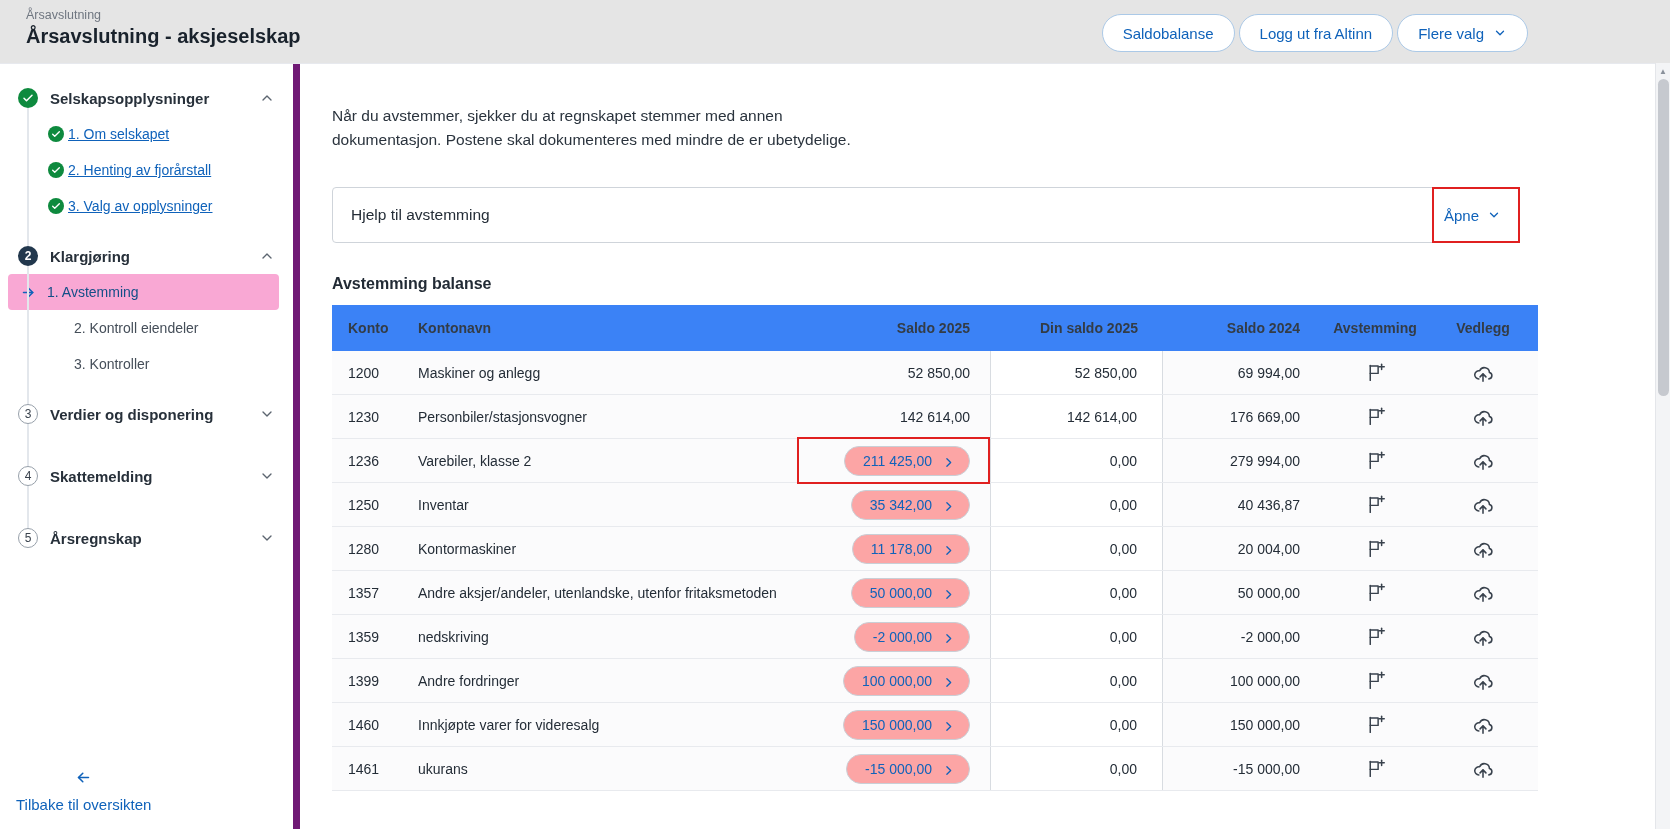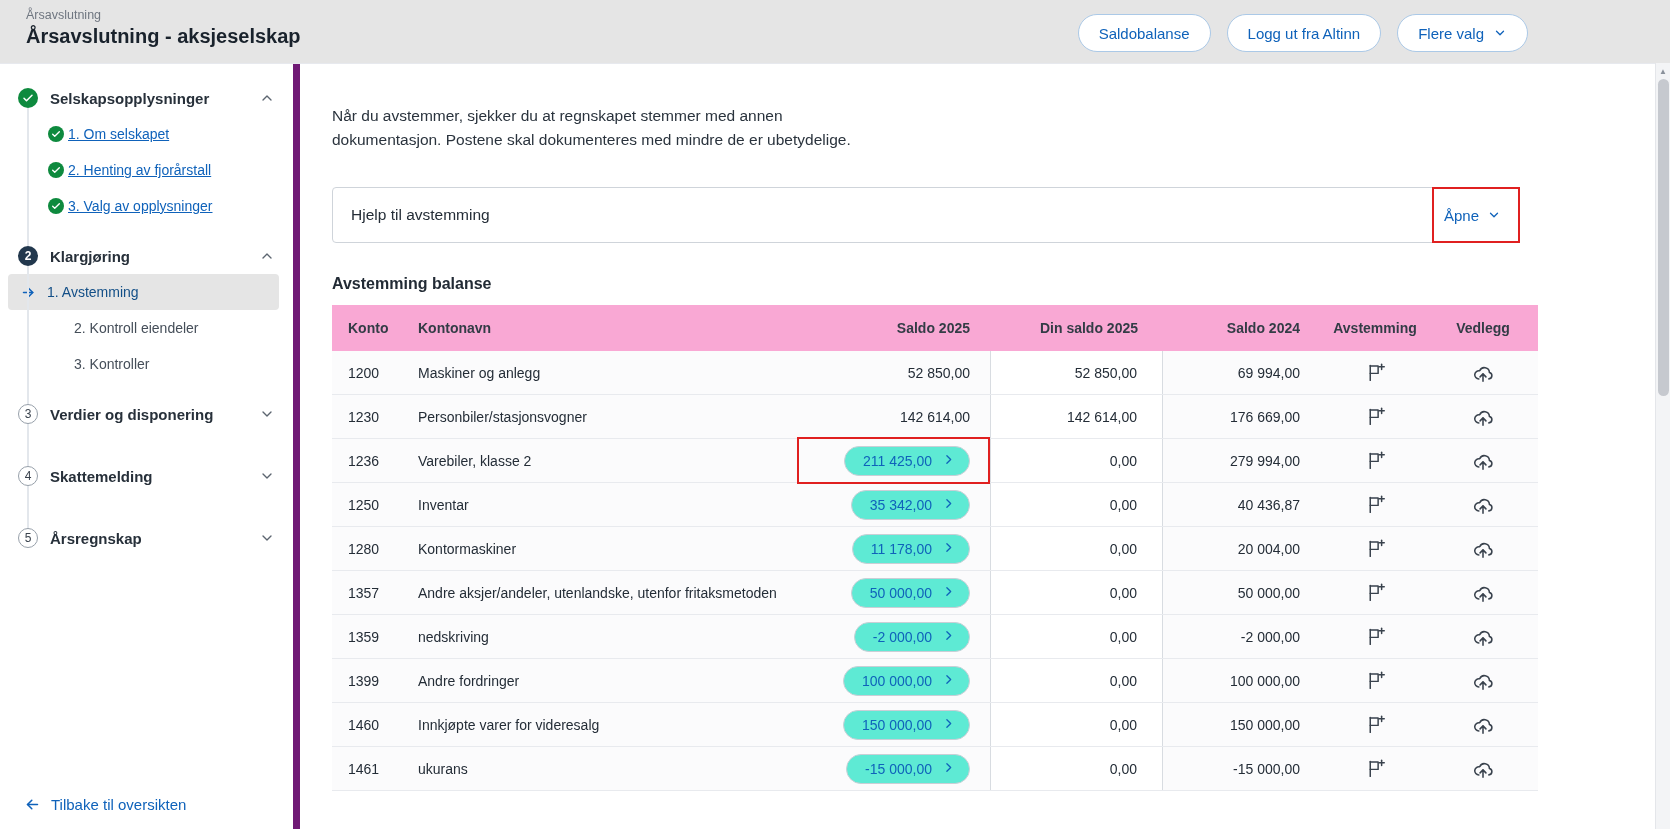--- a/index.html
+++ b/index.html
@@ -5,21 +5,21 @@
   * { margin:0; padding:0; box-sizing:border-box; }
   html,body { width:1670px; height:829px; overflow:hidden; background:#fff;
     font-family:"Liberation Sans", sans-serif; color:#1f2937; }
 
   
   .topbar { height:64px; display:flex; justify-content:space-between; align-items:flex-start;
     padding:8px 26px 0 26px; border-bottom:1px solid #e7e9ee; background:#e5e5e5; position:relative; z-index:5; }
   .tb-left { display:flex; flex-direction:column; gap:3px; }
   .breadcrumb { font-size:12.5px; color:#6f7680; }
   .page-title { font-size:20px; font-weight:700; color:#19222c; }
-  .tb-actions { display:flex; gap:16px; margin-right:116px; margin-top:6px; }
+  .tb-actions { display:flex; gap:4px; margin-right:116px; margin-top:6px; }
   .btn-pill { height:38px; padding:0 20px; border:1.5px solid #abc9e7; border-radius:20px;
     background:#fff; color:#0f62ba; font-size:15px; font-weight:500; display:inline-flex;
     align-items:center; gap:9px; cursor:pointer; font-family:inherit; white-space:nowrap; }
 
   
   .layout { display:flex; height:calc(100% - 64px); }
 
   
   .sidebar { width:300px; min-width:300px; border-right:7px solid #701a75; background:#fff;
     position:relative; padding-top:16px; }
@@ -34,24 +34,24 @@
   .sec-circle.todo { background:#fff; border:1px solid #97a0aa; color:#39424d; font-size:12px; }
   .sec-label { font-size:15px; font-weight:600; color:#27303a; flex:1; }
   .sec-chevron { display:flex; color:#5c6570; }
   .sub-item { display:flex; align-items:center; gap:4px; height:36px; padding-left:48px; }
   .check-mini { width:16px; height:16px; border-radius:50%; background:#0e8a3e; flex:none;
     display:flex; align-items:center; justify-content:center; position:relative; z-index:1; }
   .sub-link { font-size:14px; color:#0f62ba; text-decoration:underline; cursor:pointer; }
   .sub-plain { display:flex; align-items:center; height:36px; padding-left:74px; font-size:14px;
     color:#454e59; cursor:pointer; }
   .active-item { display:flex; align-items:center; gap:10px; height:36px; margin:0 14px 0 8px;
-    border-radius:4px; background:#e5e5e5; padding-left:12px; cursor:pointer; }
+    border-radius:4px; background:#f9a8d4; padding-left:12px; cursor:pointer; }
   .active-label { font-size:14px; color:#134f87; font-weight:500; }
-  .back-link { position:absolute; left:24px; bottom:16px; display:flex; align-items:center; gap:10px;
-    color:#0f62ba; font-size:15px; cursor:pointer; }
+  .back-link { position:absolute; left:16px; bottom:16px; display:flex; align-items:center; gap:10px;
+    color:#0f62ba; font-size:15px; cursor:pointer;flex-direction:column; }
 
   
   .main { flex:1; padding:24px 0 0 32px; position:relative; background:#fff; }
   .main-title-row { display:flex; align-items:center; gap:10px; }
   .main-title { font-size:18px; font-weight:700; color:#1f2937; }
   .help-icon { width:19px; height:19px; border:1.6px solid #1973d1; border-radius:50%; color:#1973d1;
     font-size:12.5px; font-weight:700; display:inline-flex; align-items:center; justify-content:center;
     cursor:pointer; margin-left:4px; }
   .desc { margin-top:16px; font-size:15.5px; line-height:24px; color:#2a333d; }
 
@@ -62,34 +62,34 @@
   .panel-toggle { display:flex; align-items:center; gap:8px; color:#0f62ba; font-size:15px;
     cursor:pointer; background:none; border:none; font-family:inherit; }
   .red-box-open { position:absolute; right:-1px; top:-1px; bottom:-1px; width:88px;
     border:2px solid #e02020; pointer-events:none; z-index:3; }
 
   .table-title { margin-top:32px; font-size:16px; font-weight:700; color:#222b35; }
 
   .table { margin-top:12px; width:1206px; font-size:14px; }
   .thead, .trow { display:grid; grid-template-columns:86px 1fr 195px 173px 159px 106px 110px;
     align-items:center; }
-  .thead { background:#f9a8d4; height:46px; color:#333c46; font-weight:600; }
+  .thead { background:#3b82f6; height:46px; color:#333c46; font-weight:600; }
   .trow { height:44px; border-bottom:1px solid #e8eaee; background:#fbfbfc; position:relative; }
   .pl16 { padding-left:16px; }
   .th-r20 { text-align:right; padding-right:20px; }
   .th-r25 { text-align:right; padding-right:25px; }
   .th-r22 { text-align:right; padding-right:22px; }
   .th-c { text-align:center; }
   .c-konto { padding-left:16px; color:#242d37; }
   .c-navn { color:#242d37; white-space:nowrap; overflow:hidden; }
   .c-s25 { position:relative; height:100%; display:flex; align-items:center; justify-content:flex-end;
     padding-right:20px; }
   .plain-val { color:#242d37; }
-  .pill { display:inline-flex; align-items:flex-start; gap:10px; border:1px solid #c9cfd6; border-radius:17px;
-    padding:6px 14px 6px 18px; background:#5eead4; color:#0f62ba; font-size:14px; cursor:pointer;
+  .pill { display:inline-flex; align-items:flex-end; gap:10px; border:1px solid #c9cfd6; border-radius:17px;
+    padding:6px 14px 6px 18px; background:#fca5a5; color:#0f62ba; font-size:14px; cursor:pointer;
     font-family:inherit; white-space:nowrap; }
   .red-box-cell { position:absolute; top:-2px; bottom:-2px; right:0; width:193px;
     border:2px solid #e02020; pointer-events:none; z-index:2; }
   .c-din { height:100%; display:flex; align-items:center; justify-content:flex-end; padding-right:25px;
     background:#fff; border-left:1px solid #d8dce1; border-right:1px solid #d8dce1; color:#242d37; }
   .c-s24 { text-align:right; padding-right:22px; color:#242d37; }
   .c-icon { display:flex; justify-content:center; }
   .icon-btn { background:none; border:none; cursor:pointer; color:#39424d; display:flex;
     align-items:center; justify-content:center; padding:4px; }
 

